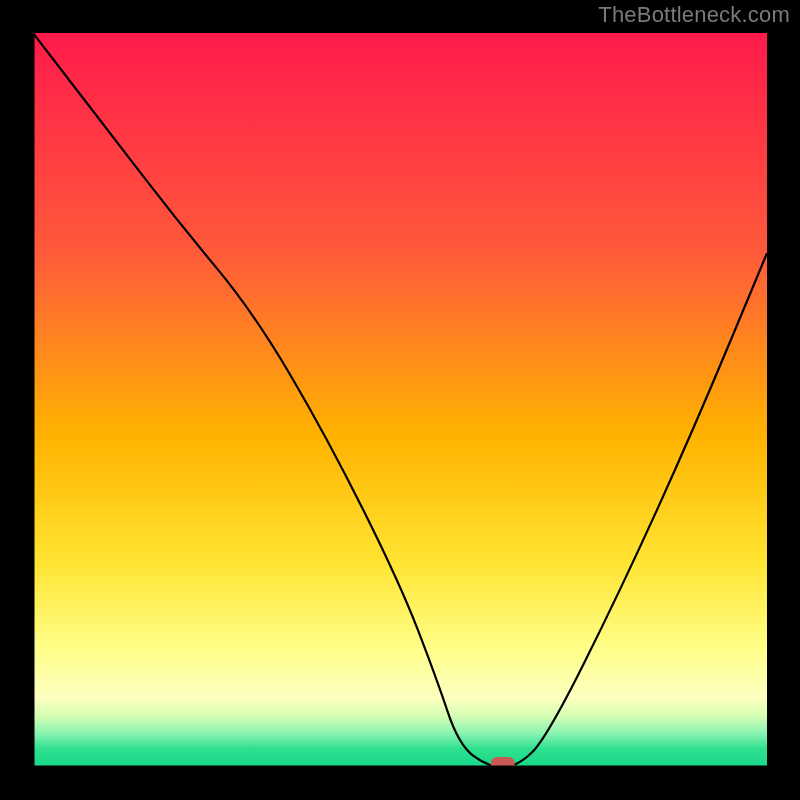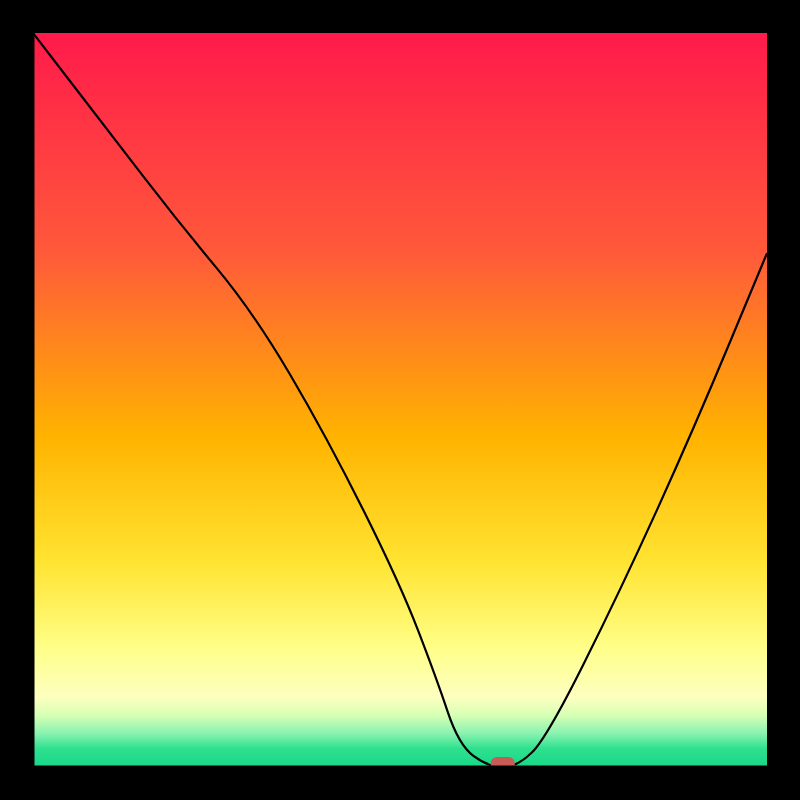--- a/index.html
+++ b/index.html
@@ -34,20 +34,21 @@
     width: 734px;
     height: 734px;
   }
   svg { display: block; }
 </style>
 </head>
 <body>
 
 <div class="frame">
 
+  <div class="watermark">TheBottleneck.com</div>
 
   <div class="plot-wrap">
     <svg id="plot-svg" width="734" height="734" viewBox="0 0 734 734">
       <defs>
         <linearGradient id="bg-grad" x1="0" y1="0" x2="0" y2="1">
             <stop offset="0%" stop-color="#ff1a4b"></stop>
             <stop offset="30%" stop-color="#ff5a3a"></stop>
             <stop offset="55.00000000000001%" stop-color="#ffb300"></stop>
             <stop offset="72%" stop-color="#ffe431"></stop>
             <stop offset="84%" stop-color="#ffff8a"></stop>

